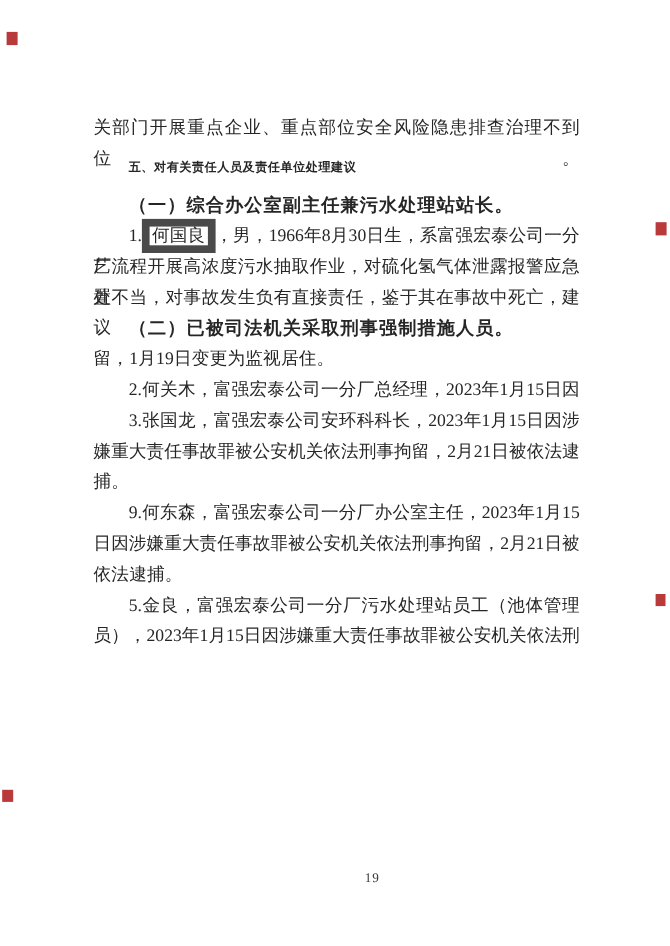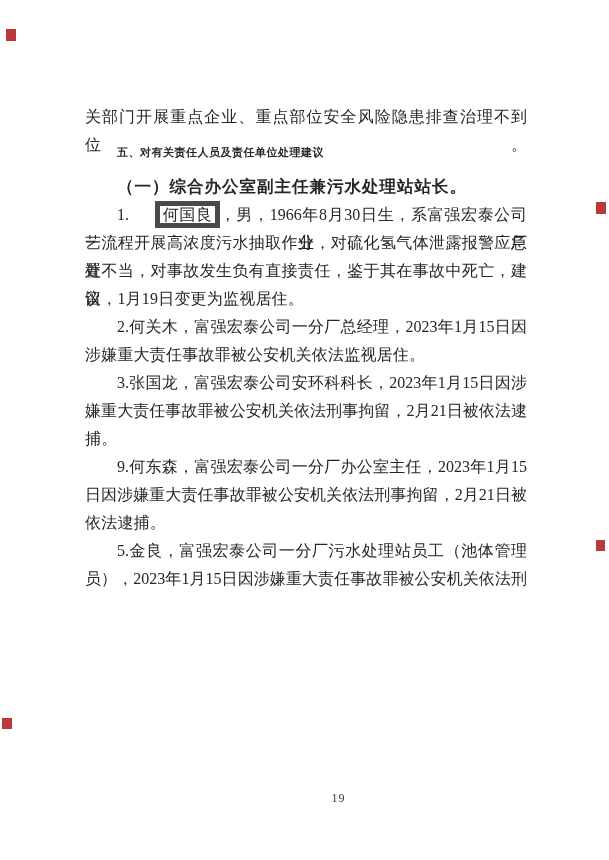--- a/index.html
+++ b/index.html
@@ -47,23 +47,22 @@
   }
   .line.h2 {
     font-weight: bold;
     font-size: 16.5px;
     letter-spacing: 1px;
   }
   .line.gap {
     margin-top: 7px;
   }
   .boxed {
-    border: 5px solid #1d4ed8;
+    border: 7px solid #1d4ed8;
     padding: 0 2px;
-    margin-left: 26px;
   }
   .page-number {
     position: absolute;
     left: 0;
     top: 791px;
     width: 100%;
     text-align: center;
     font-size: 12px;
     color: #3a3a3a;
     letter-spacing: 1px;
@@ -88,23 +87,23 @@
   <div class="corner-mark mark-3" style="background: rgb(185, 58, 58);"></div>
   <div class="corner-mark mark-4" style="background: rgb(185, 58, 58);"></div>
 
   <div class="content" id="content">
       <div class="line body justify">关部门开展重点企业、重点部位安全风险隐患排查治理不到位。</div>
       <div class="line h1 gap">五、对有关责任人员及责任单位处理建议</div>
       <div class="line h2 gap">（一）综合办公室副主任兼污水处理站站长。</div>
       <div class="line first justify"><span>1.</span><span class="boxed" style="border-color: rgb(74, 74, 74);">何国良</span><span>，男，1966年8月30日生，系富强宏泰公司一分厂</span></div>
       <div class="line cont justify">艺流程开展高浓度污水抽取作业，对硫化氢气体泄露报警应急处</div>
       <div class="line cont justify">置不当，对事故发生负有直接责任，鉴于其在事故中死亡，建议</div>
+      <div class="line h2">（二）已被司法机关采取刑事强制措施人员。</div>
       <div class="line cont">留，1月19日变更为监视居住。</div>
       <div class="line first justify">2.何关木，富强宏泰公司一分厂总经理，2023年1月15日因</div>
-      <div class="line cont">涉嫌重大责任事故罪被公安机关依法监视居住。</div>
       <div class="line first justify">3.张国龙，富强宏泰公司安环科科长，2023年1月15日因涉</div>
       <div class="line cont justify">嫌重大责任事故罪被公安机关依法刑事拘留，2月21日被依法逮</div>
       <div class="line cont">捕。</div>
       <div class="line first justify">9.何东森，富强宏泰公司一分厂办公室主任，2023年1月15</div>
       <div class="line cont justify">日因涉嫌重大责任事故罪被公安机关依法刑事拘留，2月21日被</div>
       <div class="line cont">依法逮捕。</div>
       <div class="line first justify">5.金良，富强宏泰公司一分厂污水处理站员工（池体管理</div>
       <div class="line cont justify">员），2023年1月15日因涉嫌重大责任事故罪被公安机关依法刑</div>
     </div>
 

